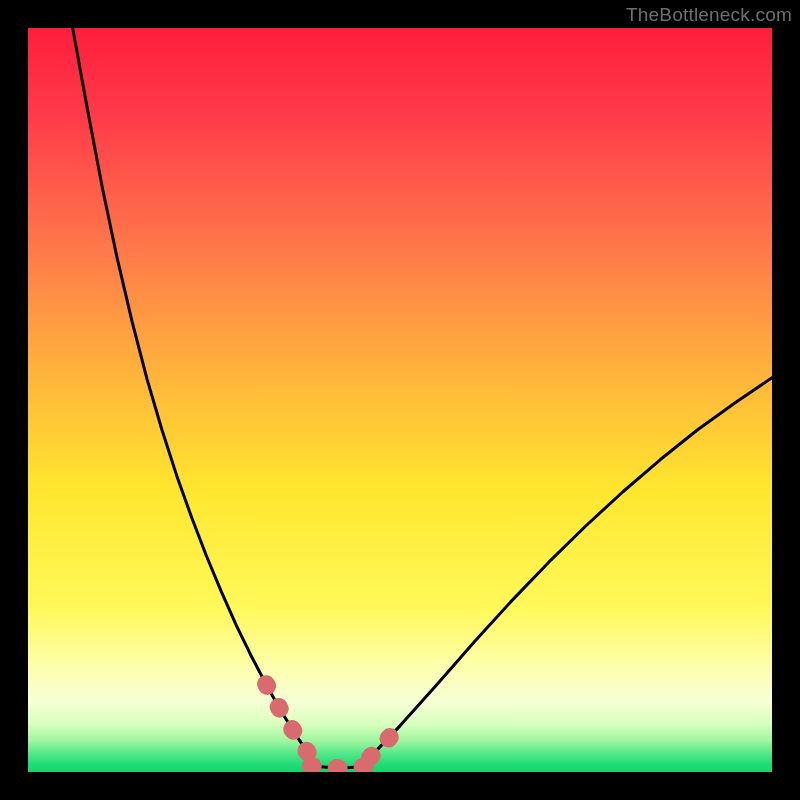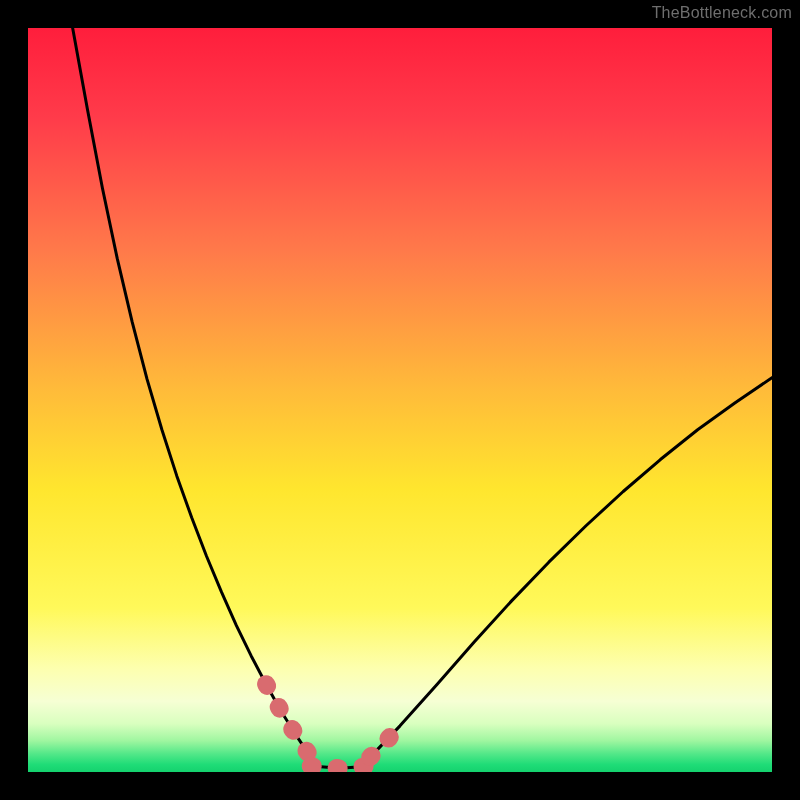--- a/index.html
+++ b/index.html
@@ -24,21 +24,21 @@
     left: 0;
     top: 0;
     width: 744px;
     height: 744px;
   }
   .watermark {
     position: absolute;
     top: 4px;
     right: 8px;
     color: #6e6e6e;
-    font-size: 16px;
+    font-size: 19px;
     font-weight: 500;
     letter-spacing: 0.2px;
   }
 </style>
 </head>
 <body>
 
 <div class="frame">
   <svg class="plot" viewBox="0 0 744 744">
     <defs>

